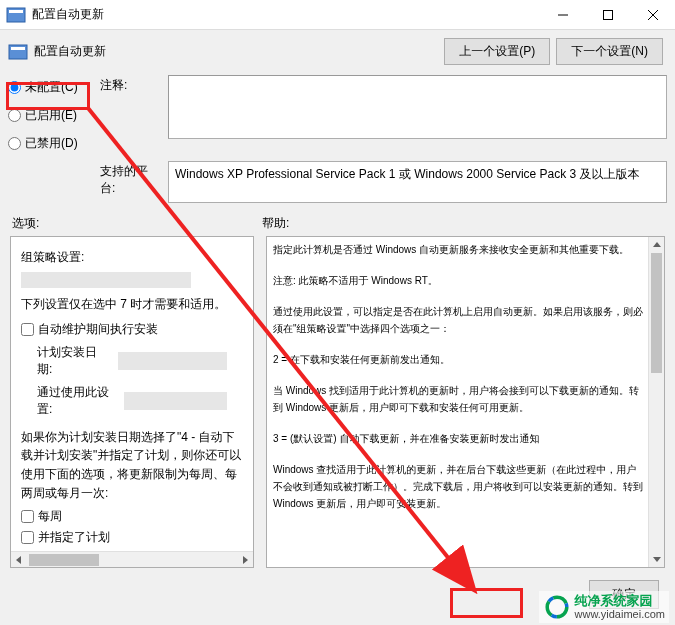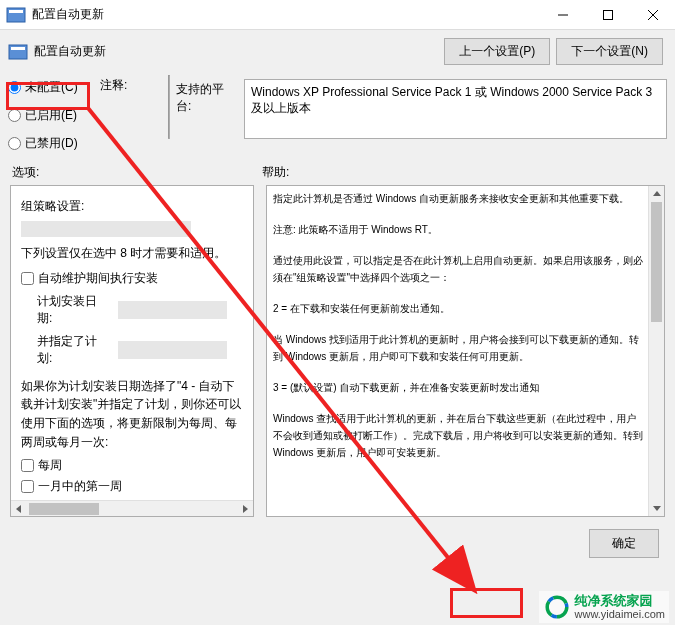--- a/index.html
+++ b/index.html
@@ -14,21 +14,21 @@
 .win-btn svg { width: 10px; height: 10px; }
 .header-row { display: flex; align-items: center; padding: 8px 12px 4px 8px; }
 .header-icon { width: 20px; height: 20px; margin-right: 6px; }
 .header-title { font-size: 12px; flex: 1; }
 .nav-btns { display: flex; gap: 6px; }
 .nav-btn { background: #e1e1e1; border: 1px solid #adadad; padding: 4px 14px; font-size: 12px; cursor: pointer; }
 .radio-area { display: flex; padding: 6px 8px 2px 8px; align-items: flex-start; }
 .radio-col { width: 92px; display: flex; flex-direction: column; gap: 11px; padding-top: 4px; }
 .radio-item { display: flex; align-items: center; gap: 4px; font-size: 12px; cursor: pointer; }
 .radio-item input { cursor: pointer; }
-.comment-col { flex: 1; display: flex; flex-direction: row; gap: 6px; }
+.comment-col { flex: 1; display: flex; flex-direction: column; gap: 18px; }
 .comment-row { display: flex; gap: 8px; }
 .comment-label { width: 60px; padding-top: 2px; }
 .comment-box { flex: 1; height: 64px; background: #fff; border: 1px solid #adadad; border-top-color: #999; border-left-color: #999; }
 .platform-row { display: flex; gap: 8px; margin-top: 4px; }
 .platform-label { width: 60px; padding-top: 2px; }
 .platform-box { flex: 1; min-height: 42px; background: #fff; border: 1px solid #adadad; padding: 4px 6px; font-size: 12px; line-height: 1.35; }
 .labels-row { display: flex; padding: 10px 12px 4px 12px; position: relative; z-index: 30; }
 .labels-row .lbl-left { width: 250px; }
 .panes { display: flex; padding: 0 10px 6px 10px; gap: 12px; height: 338px; position: relative; z-index: 30; }
 .pane { background: #fff; border: 1px solid #adadad; position: relative; overflow: hidden; }
@@ -139,41 +139,41 @@
   <div class="labels-row">
     <div class="lbl-left">选项:</div>
     <div>帮助:</div>
   </div>
 
   <div class="panes">
 
     <div class="pane pane-left">
       <div class="section-title">组策略设置:</div>
       <div class="gray-bar" style="width:170px;"></div>
-      <div class="note-text">下列设置仅在选中 8 时才需要和适用。</div>
+      <div class="note-text">下列设置仅在选中 7 时才需要和适用。</div>
       <label class="chk-row">
         <input type="checkbox" style="">
         <span>自动维护期间执行安装</span>
       </label>
       <div class="dropdown-row">
         <span>计划安装日期:</span>
         <div class="dropdown-sim"></div>
       </div>
       <div class="dropdown-row">
-        <span>并指定了计划:</span>
+        <span>通过使用此设置:</span>
         <div class="dropdown-sim"></div>
       </div>
       <div class="wrap-text">如果你为计划安装日期选择了"4 - 自动下载并计划安装"并指定了计划，则你还可以使用下面的选项，将更新限制为每周、每两周或每月一次:</div>
       <label class="chk-row">
         <input type="checkbox" style="">
         <span>每周</span>
       </label>
       <label class="chk-row">
         <input type="checkbox" style="">
-        <span>一月中的第一周</span>
+        <span>并指定了计划</span>
       </label>
       <div class="h-scroll">
         <div class="sb-btn">
             <svg width="8" height="8" viewBox="0 0 8 8">
               <polygon points="6,0 6,8 1,4" fill="#606060"></polygon>
             </svg>
           </div>
         <div class="sb-thumb" style="width:70px;"></div>
         <div style="flex:1"></div>
         <div class="sb-btn">

